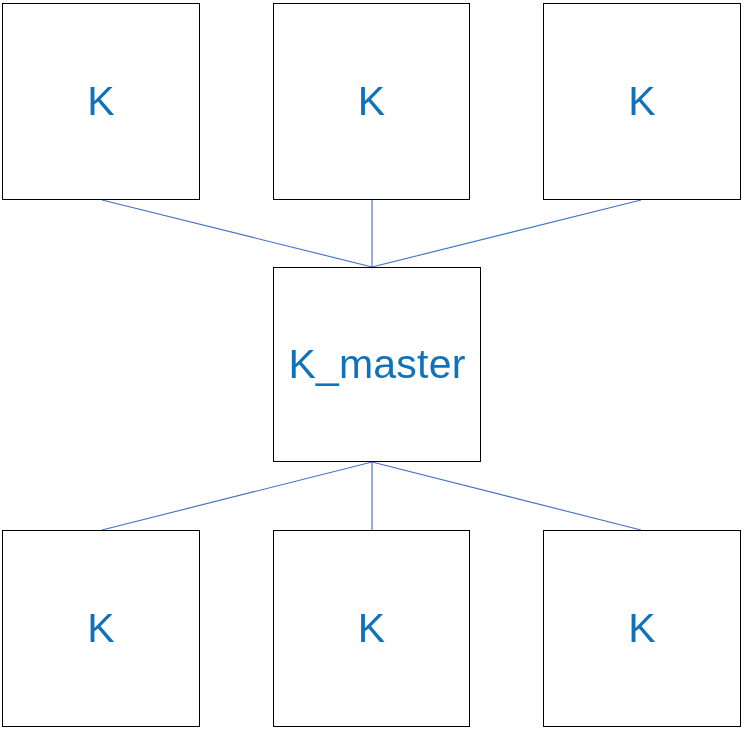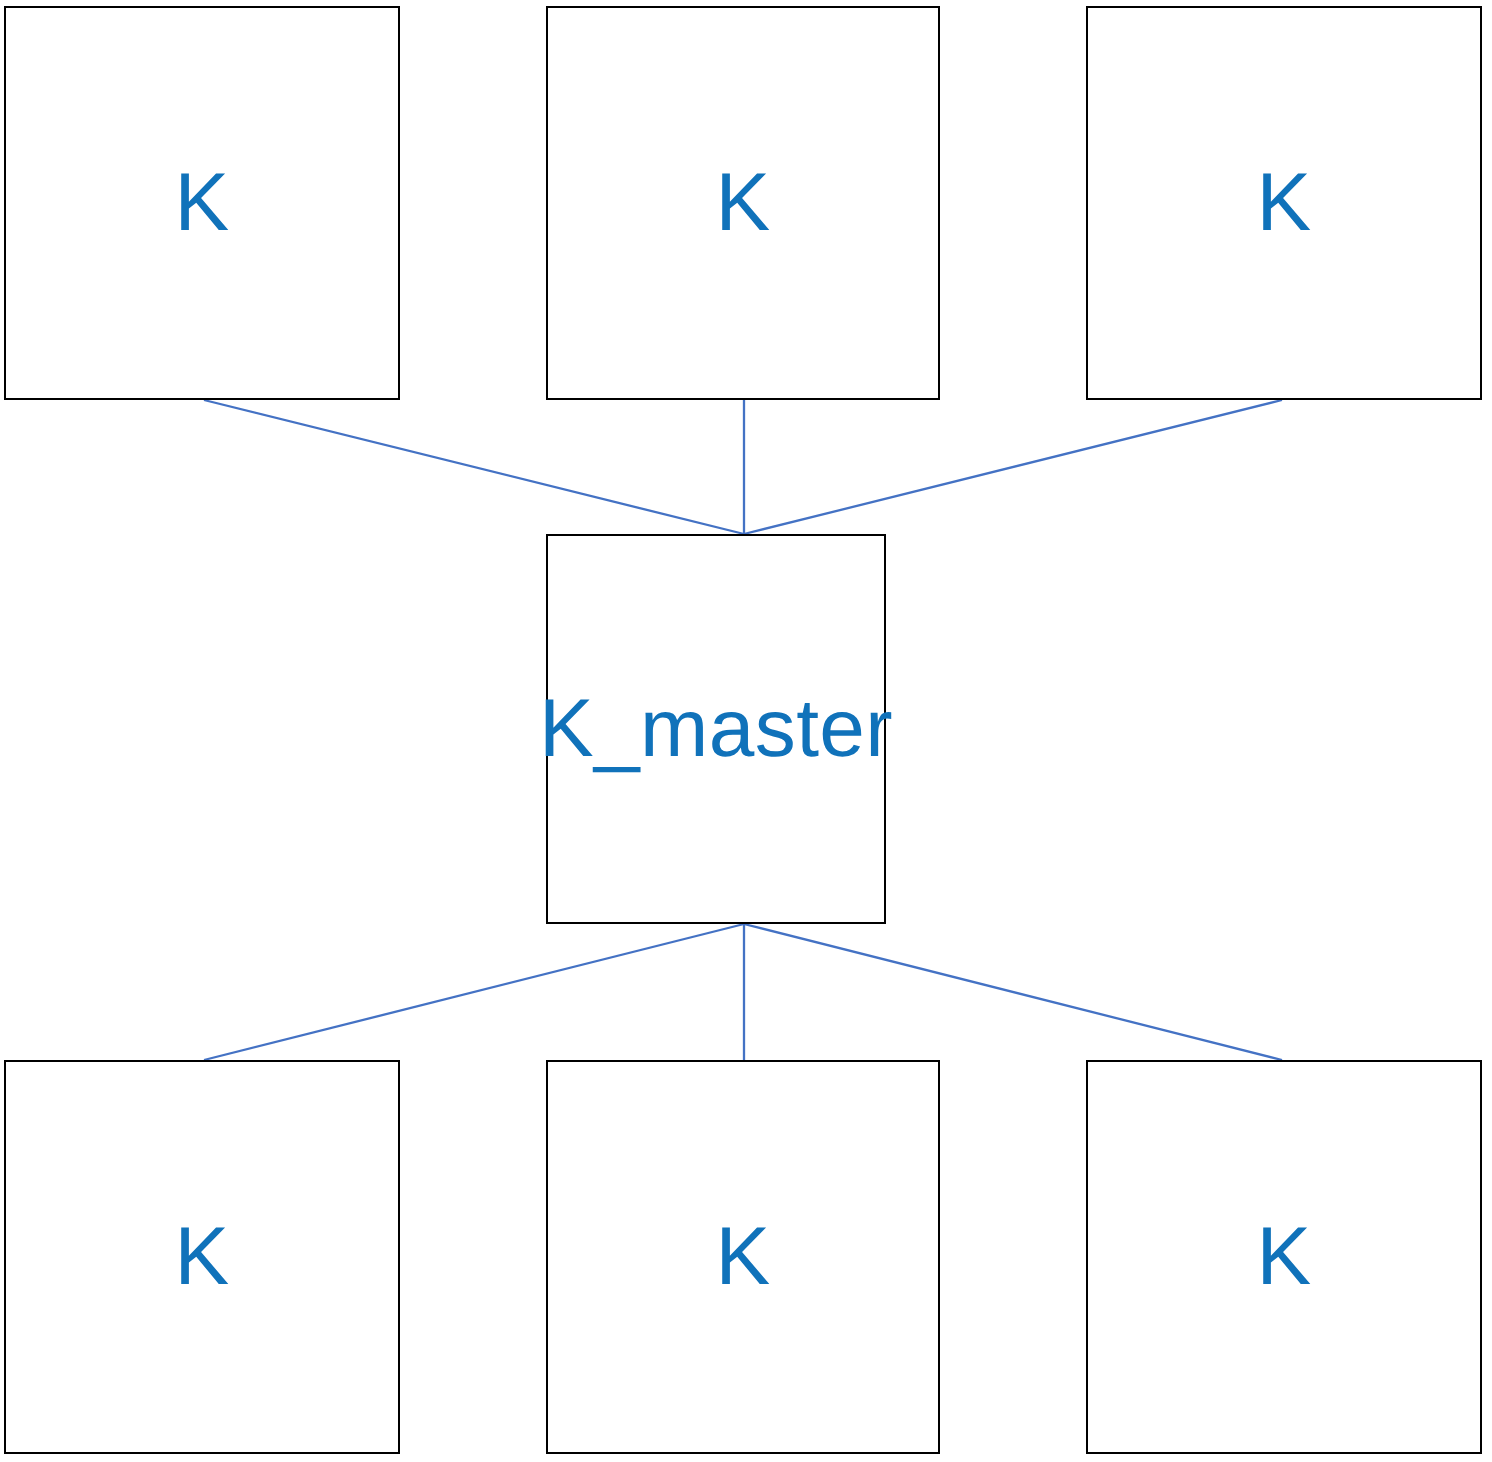--- a/index.html
+++ b/index.html
@@ -72,21 +72,21 @@
   </div>
 
   <div class="node-box" style="left: 273px; top: 3px; width: 197px; height: 197px; border-color: rgb(0, 0, 0); background: rgb(255, 255, 255);">
     <span class="node-label leaf" style="color: rgb(16, 114, 186);">K</span>
   </div>
 
   <div class="node-box" style="left: 543px; top: 3px; width: 198px; height: 197px; border-color: rgb(0, 0, 0); background: rgb(255, 255, 255);">
     <span class="node-label leaf" style="color: rgb(16, 114, 186);">K</span>
   </div>
 
-  <div class="node-box" style="left: 273px; top: 267px; width: 170px; height: 195px; border-color: rgb(0, 0, 0); background: rgb(255, 255, 255);">
+  <div class="node-box" style="left: 273px; top: 267px; width: 208px; height: 195px; border-color: rgb(0, 0, 0); background: rgb(255, 255, 255);">
     <span class="node-label master" style="color: rgb(16, 114, 186);">K_master</span>
   </div>
 
   <div class="node-box" style="left: 2px; top: 530px; width: 198px; height: 197px; border-color: rgb(0, 0, 0); background: rgb(255, 255, 255);">
     <span class="node-label leaf" style="color: rgb(16, 114, 186);">K</span>
   </div>
 
   <div class="node-box" style="left: 273px; top: 530px; width: 197px; height: 197px; border-color: rgb(0, 0, 0); background: rgb(255, 255, 255);">
     <span class="node-label leaf" style="color: rgb(16, 114, 186);">K</span>
   </div>

